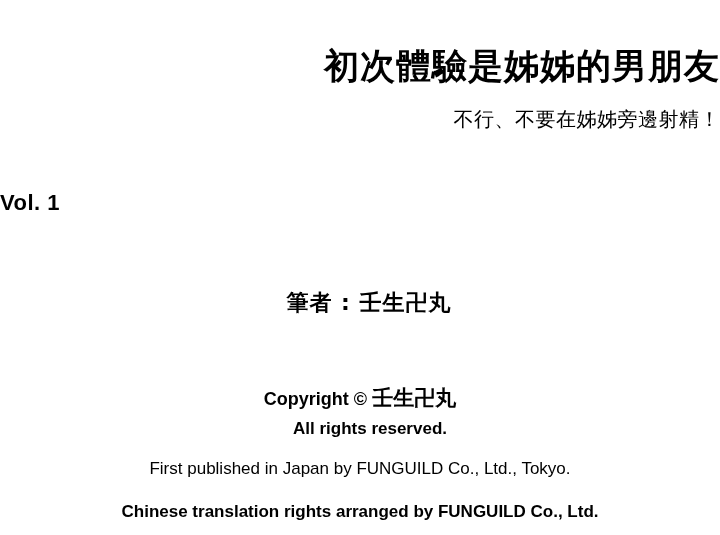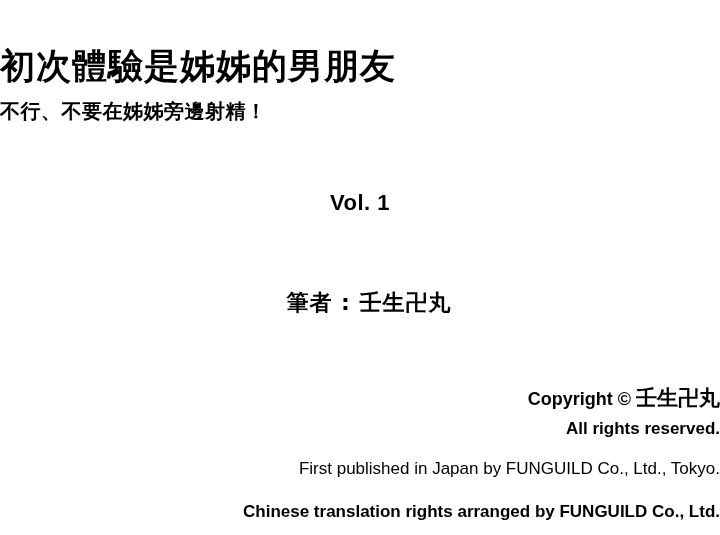--- a/index.html
+++ b/index.html
@@ -18,65 +18,64 @@
     position: relative;
     width: 720px;
     height: 535px;
     box-sizing: border-box;
   }
   .title-block {
     position: absolute;
     top: 46px;
     left: 0;
     width: 720px;
-    text-align: left;
+    text-align: right;
   }
   .main-title {
     font-family: "DejaVu Sans", "Liberation Sans", sans-serif;
     font-size: 35px;
     font-weight: bold;
     letter-spacing: 1px;
     line-height: 1.15;
     white-space: nowrap;
   }
   .sub-title {
     font-family: "DejaVu Sans", "Liberation Sans", sans-serif;
     font-size: 20px;
-    font-weight: bold;
+    font-weight: normal;
     letter-spacing: 0.5px;
-    margin-top: 12px;
+    margin-top: 20px;
     white-space: nowrap;
   }
   .volume {
     position: absolute;
     top: 190px;
     left: 0;
     width: 720px;
-    text-align: center;
     font-size: 22px;
     font-weight: bold;
     letter-spacing: 0.5px;
   }
   .author {
     position: absolute;
     top: 288px;
     left: 9px;
     width: 720px;
     text-align: center;
     font-family: "DejaVu Sans", "Liberation Sans", sans-serif;
     font-size: 22px;
     font-weight: bold;
     letter-spacing: 1px;
   }
   .copyright-block {
     position: absolute;
     top: 388px;
     left: 0;
     width: 720px;
-    text-align: right;
+    text-align: center;
   }
   .copyright-line {
     font-size: 18px;
     font-weight: bold;
     line-height: 1.0;
   }
   .copyright-line .cjk {
     font-family: "DejaVu Sans", "Liberation Sans", sans-serif;
     font-size: 21px;
   }

